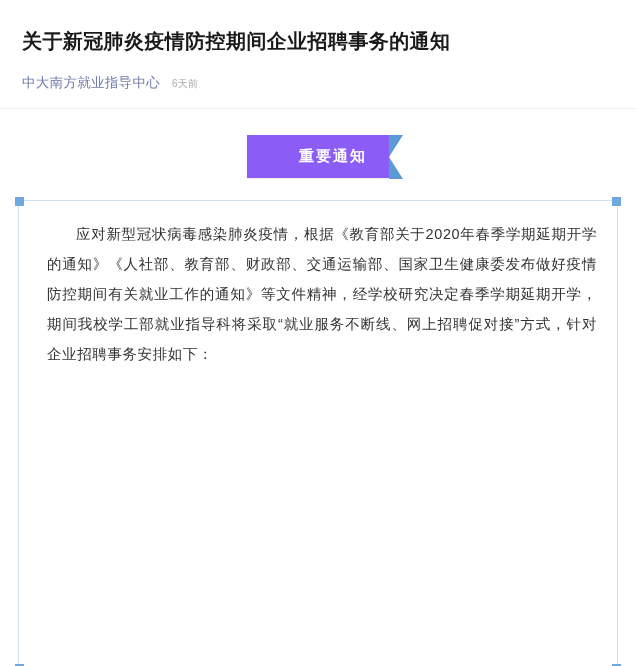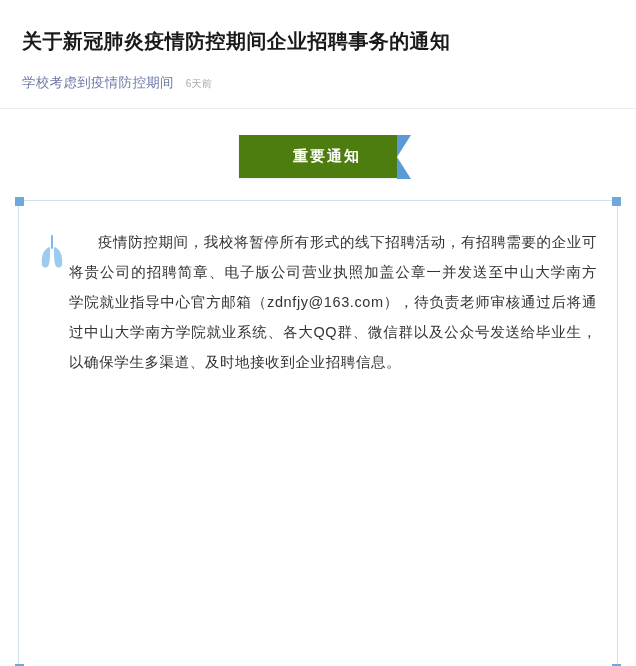--- a/index.html
+++ b/index.html
@@ -52,28 +52,28 @@
     background: #ededed;
     margin: 0 0 0 0;
   }
   .banner-wrap {
     display: flex;
     justify-content: center;
     padding: 26px 0 22px 0;
   }
   .banner {
     position: relative;
-    background: #4d7c0f;
+    background: #8b5cf6;
     color: #ffffff;
     font-size: 15px;
     font-weight: 700;
     letter-spacing: 2px;
-    padding: 12px 22px 12px 40px;
+    padding: 12px 22px 12px 24px;
     min-width: 96px;
-    text-align: center;
+    text-align: right;
     box-shadow: 0 1px 2px rgba(0,0,0,0.08);
   }
   .banner::after {
     content: "";
     position: absolute;
     right: -14px;
     top: 0;
     width: 0;
     height: 0;
     border-top: 22px solid #5b9bd5;
@@ -125,48 +125,39 @@
   .spacer { height: 8px; }
 </style>
 </head>
 <body>
 
 <div class="page">
 
   <div class="header">
     <h1 class="title">关于新冠肺炎疫情防控期间企业招聘事务的通知</h1>
     <div class="meta">
-      <span class="meta-source">学校考虑到疫情防控期间</span>
+      <span class="meta-source">中大南方就业指导中心</span>
       <span class="meta-time">6天前</span>
     </div>
   </div>
 
   <div class="divider"></div>
 
   <div class="banner-wrap">
     <div class="banner">重要通知</div>
   </div>
 
   <div class="content-frame">
     <span class="corner tl"></span>
     <span class="corner tr"></span>
     <span class="corner bl"></span>
     <span class="corner br"></span>
 
+    <p class="para first">应对新型冠状病毒感染肺炎疫情，根据《教育部关于2020年春季学期延期开学的通知》《人社部、教育部、财政部、交通运输部、国家卫生健康委发布做好疫情防控期间有关就业工作的通知》等文件精神，经学校研究决定春季学期延期开学，期间我校学工部就业指导科将采取“就业服务不断线、网上招聘促对接”方式，针对企业招聘事务安排如下：</p>
 
     <div class="spacer"></div>
 
-    <div style="position:relative;">
-      <span class="lung-icon">
-        <svg width="26" height="34" viewBox="0 0 26 34">
-          <path d="M13 1 V13" stroke="#7fb7e8" stroke-width="2" fill="none" stroke-linecap="round"></path>
-          <path d="M11 12 C4 14, 2 22, 3 30 C3.3 33, 8 33.5, 9.5 30.5 C11 27.5, 11.3 18, 11 12 Z" fill="#9ccbee"></path>
-          <path d="M15 12 C22 14, 24 22, 23 30 C22.7 33, 18 33.5, 16.5 30.5 C15 27.5, 14.7 18, 15 12 Z" fill="#9ccbee"></path>
-        </svg>
-      </span>
-      <p class="para">疫情防控期间，我校将暂停所有形式的线下招聘活动，有招聘需要的企业可将贵公司的招聘简章、电子版公司营业执照加盖公章一并发送至中山大学南方学院就业指导中心官方邮箱（zdnfjy@163.com），待负责老师审核通过后将通过中山大学南方学院就业系统、各大QQ群、微信群以及公众号发送给毕业生，以确保学生多渠道、及时地接收到企业招聘信息。</p>
-    </div>
 
     <div class="spacer"></div>
 
   </div>
 
 </div>
 
 </body></html>

